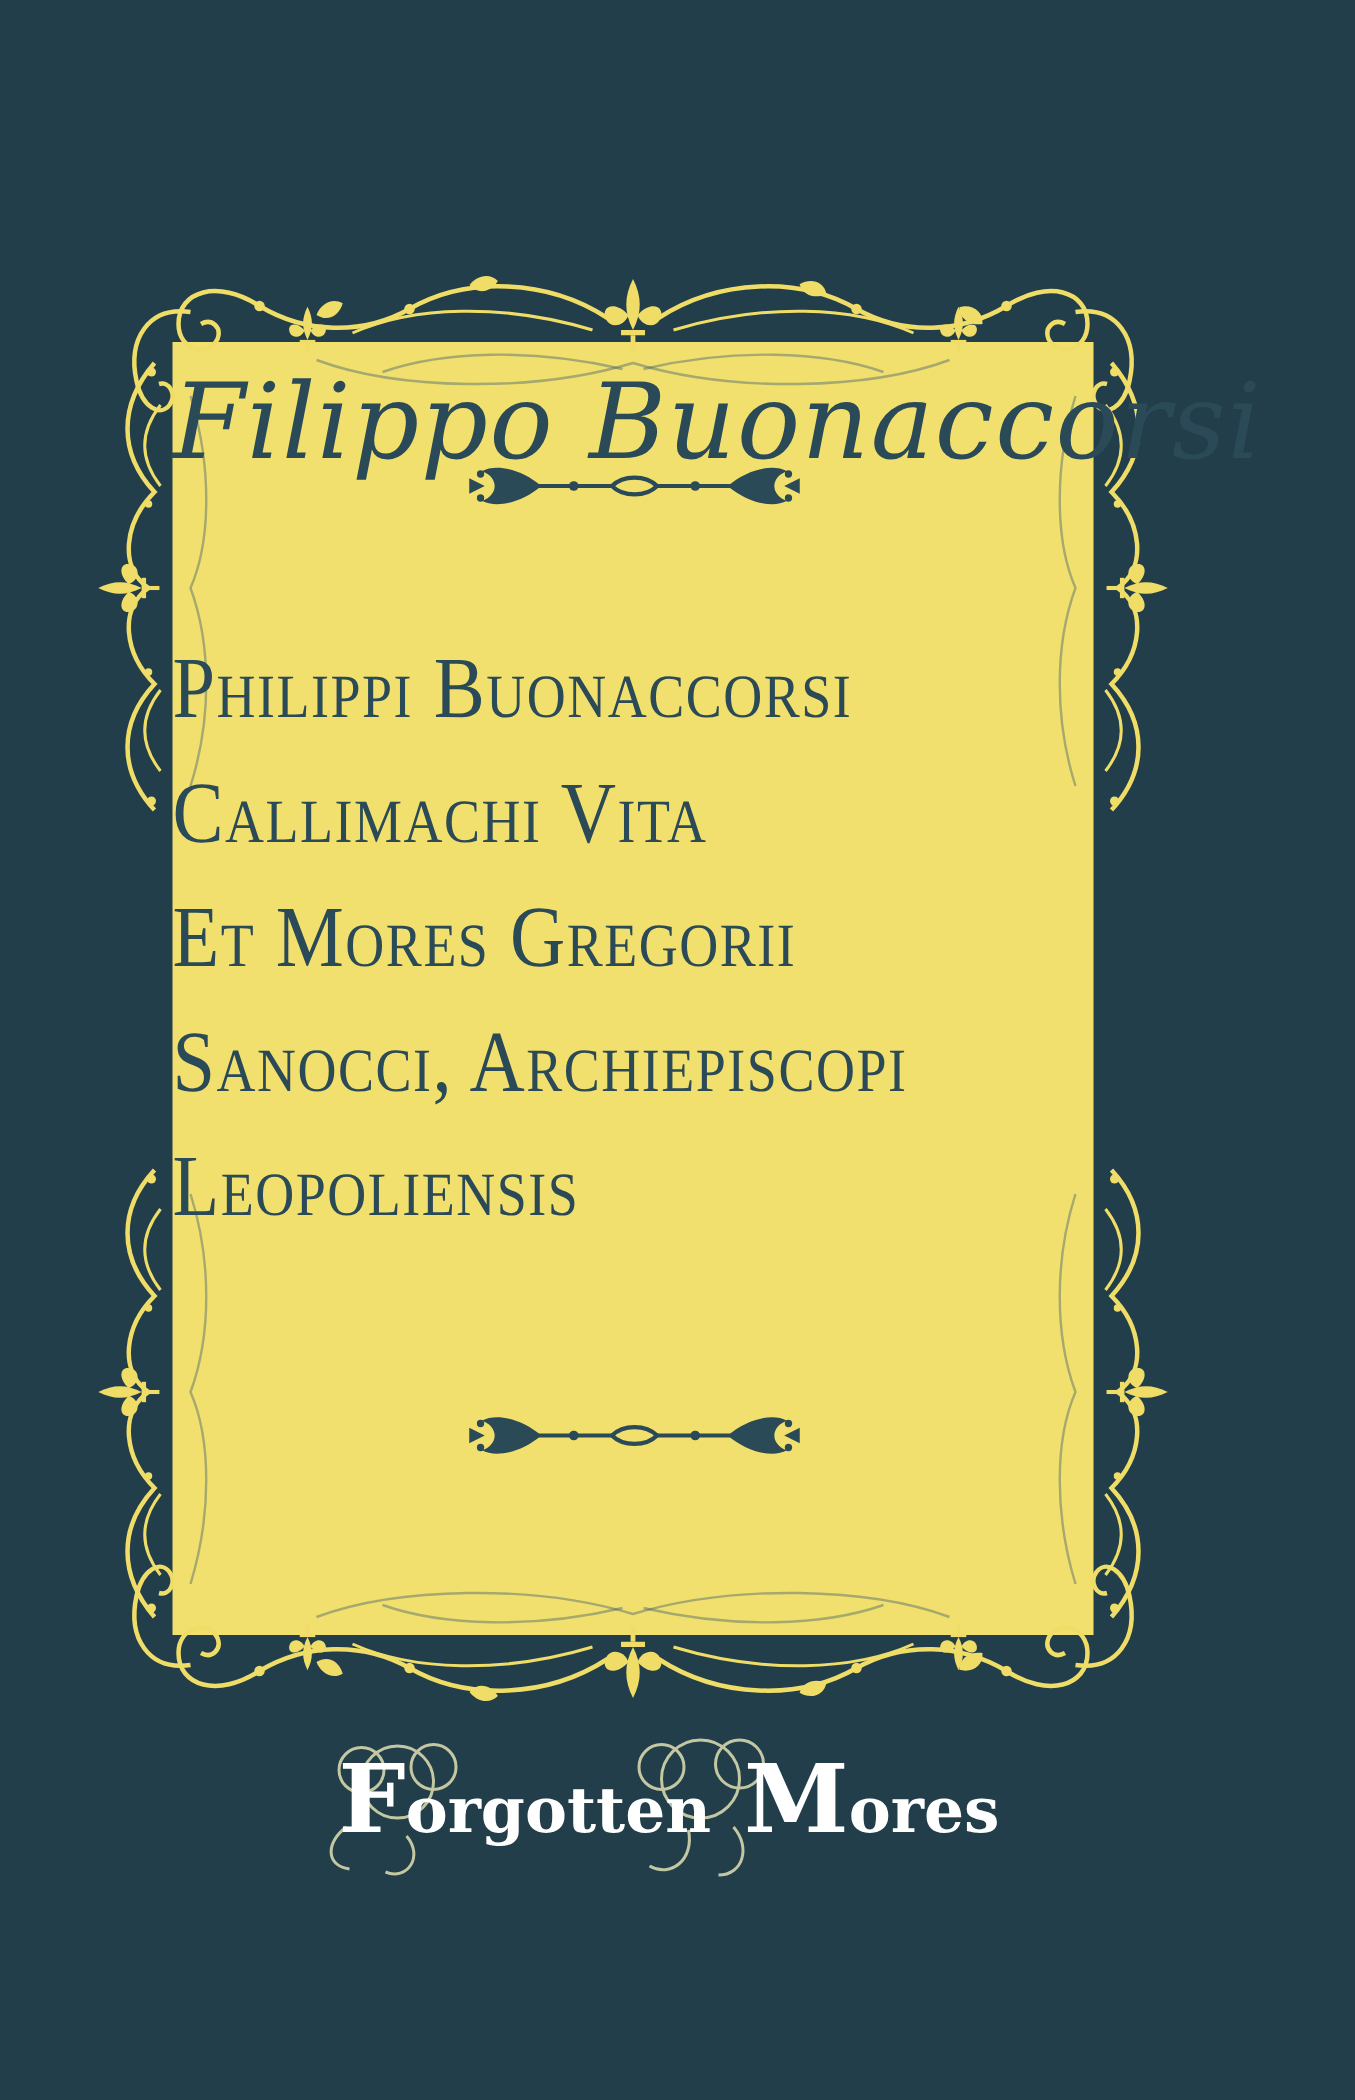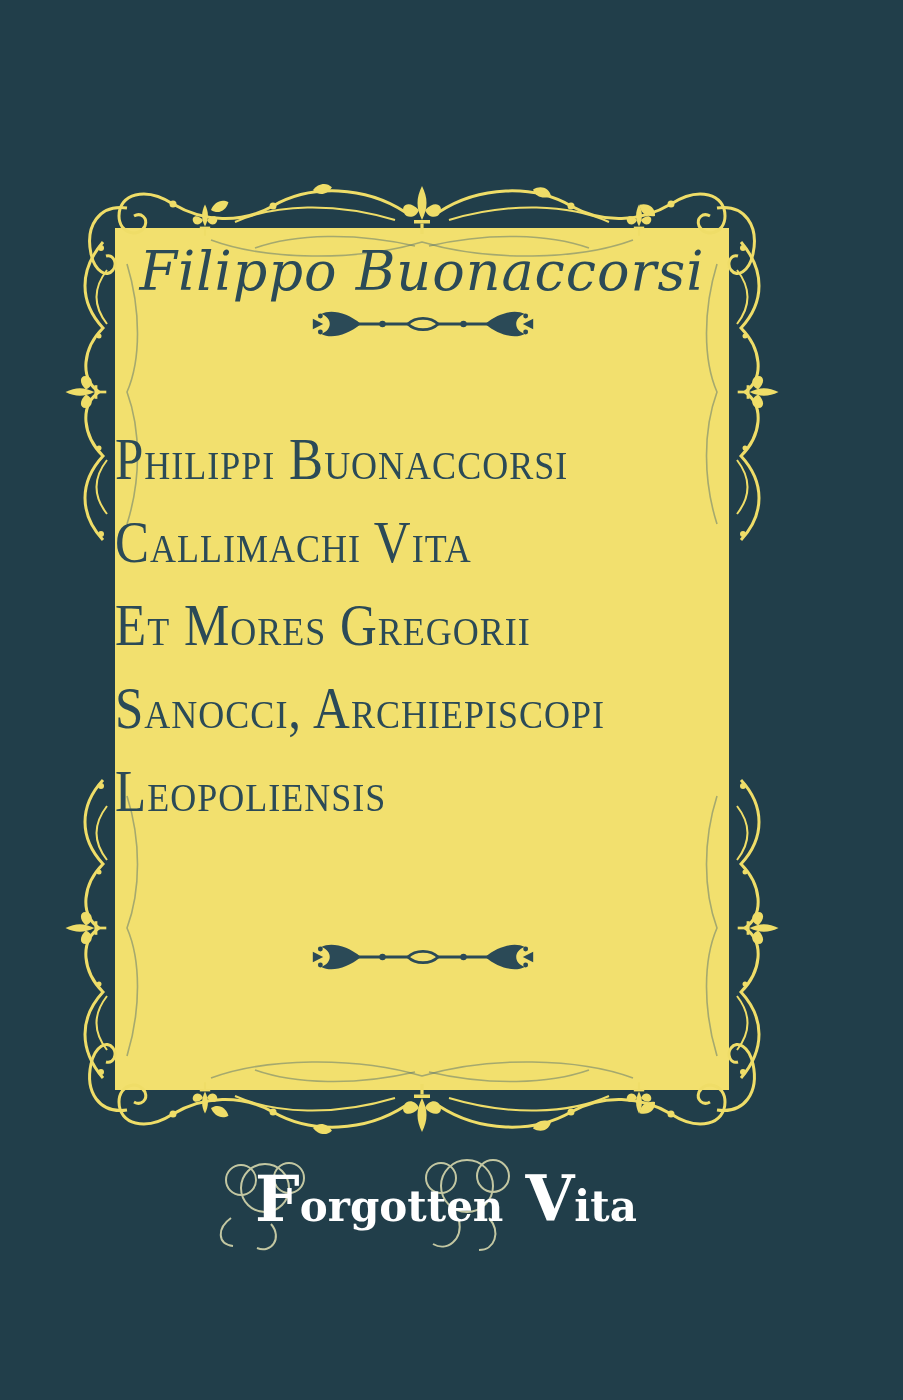--- a/index.html
+++ b/index.html
@@ -40,21 +40,21 @@
   .ghost { fill: none; stroke: var(--ornament-ghost); stroke-width: 1.6; opacity: .45; }
   .div-fill { fill: var(--ink); }
   .div-stroke { fill: none; stroke: var(--ink); stroke-width: 3; }
 
   .author {
     position: absolute;
     left: 115px; top: 240px; width: 614px;
     text-align: center;
     font-family: "DejaVu Serif", serif;
     font-style: italic;
-    font-size: 54px;
+    font-size: 70px;
     color: var(--ink);
     letter-spacing: 1px;
     white-space: nowrap;
   }
 
   .divider { position: absolute; width: 226px; height: 34px; }
   .divider-top { left: 310px; top: 307px; }
   .divider-bottom { left: 310px; top: 940px; }
 
   .title {
@@ -203,17 +203,17 @@
       </g>
       <g class="swirl" transform="translate(352,52)">
         <circle cx="0" cy="-6" r="26"></circle>
         <circle cx="26" cy="-16" r="16"></circle>
         <circle cx="-26" cy="-14" r="15"></circle>
         <path d="M-8,28 C-4,48 -20,60 -34,52"></path>
         <path d="M22,26 C34,40 28,58 12,58"></path>
       </g>
     </svg>
     <div class="logo-text">
-      <span class="logo-word">Forgotten</span><span class="logo-word">Vita</span>
+      <span class="logo-word">Forgotten</span><span class="logo-word">Mores</span>
     </div>
   </div>
 
 </div>
 
 </body></html>

